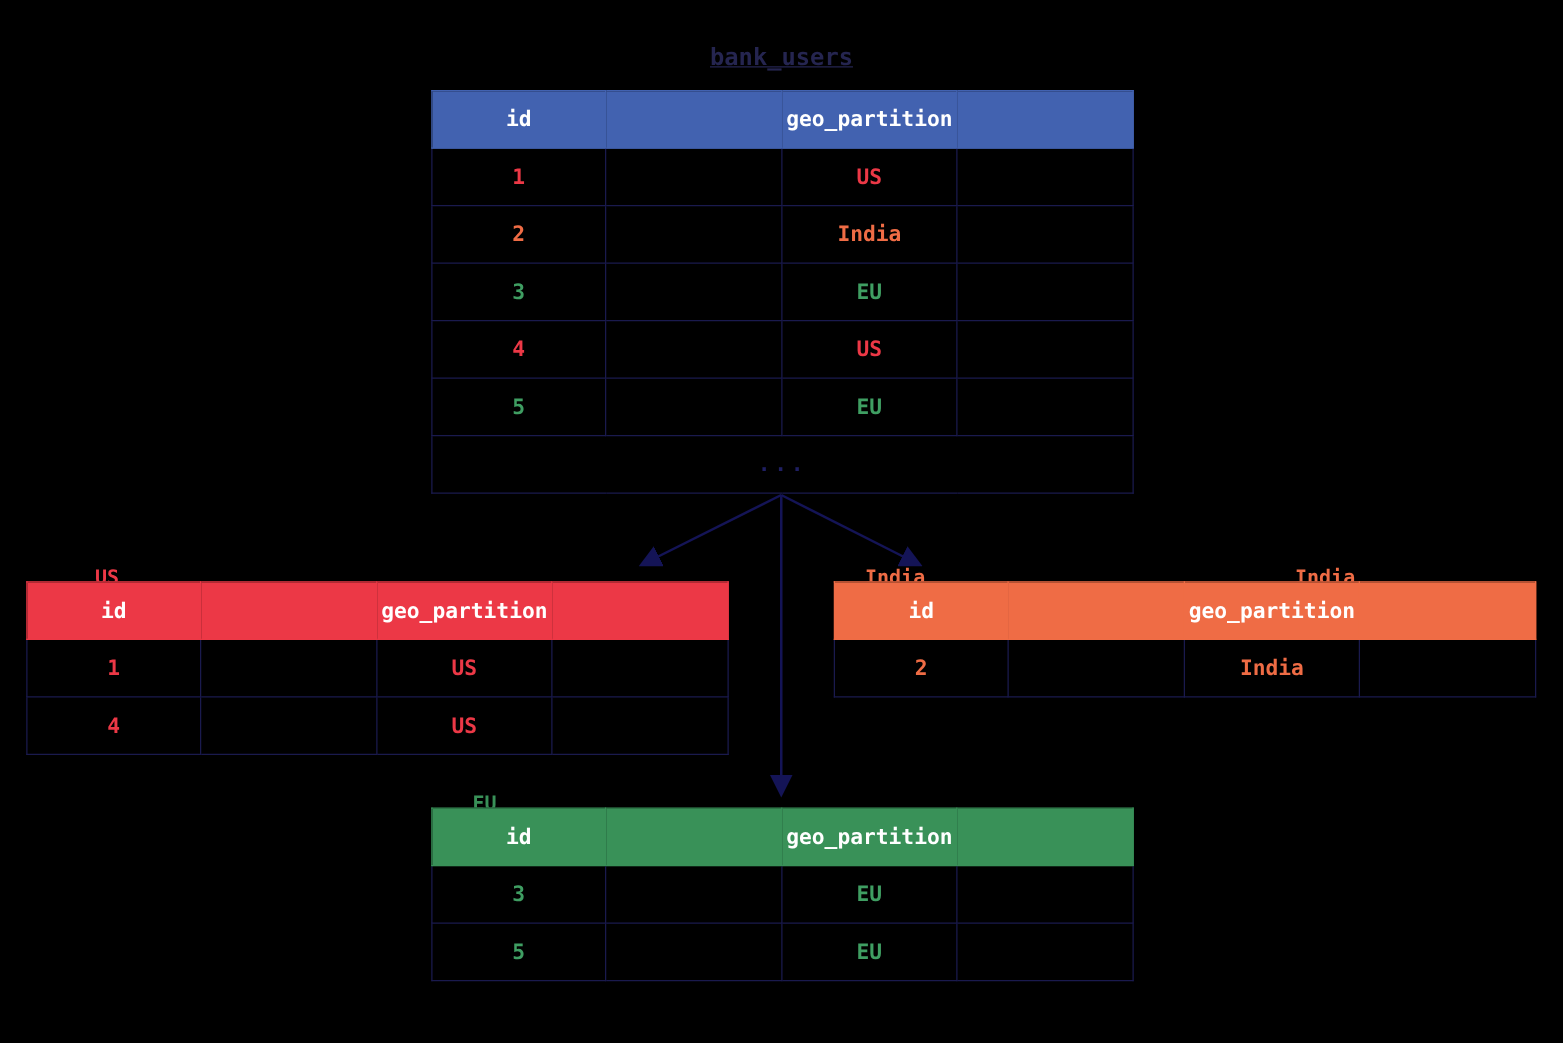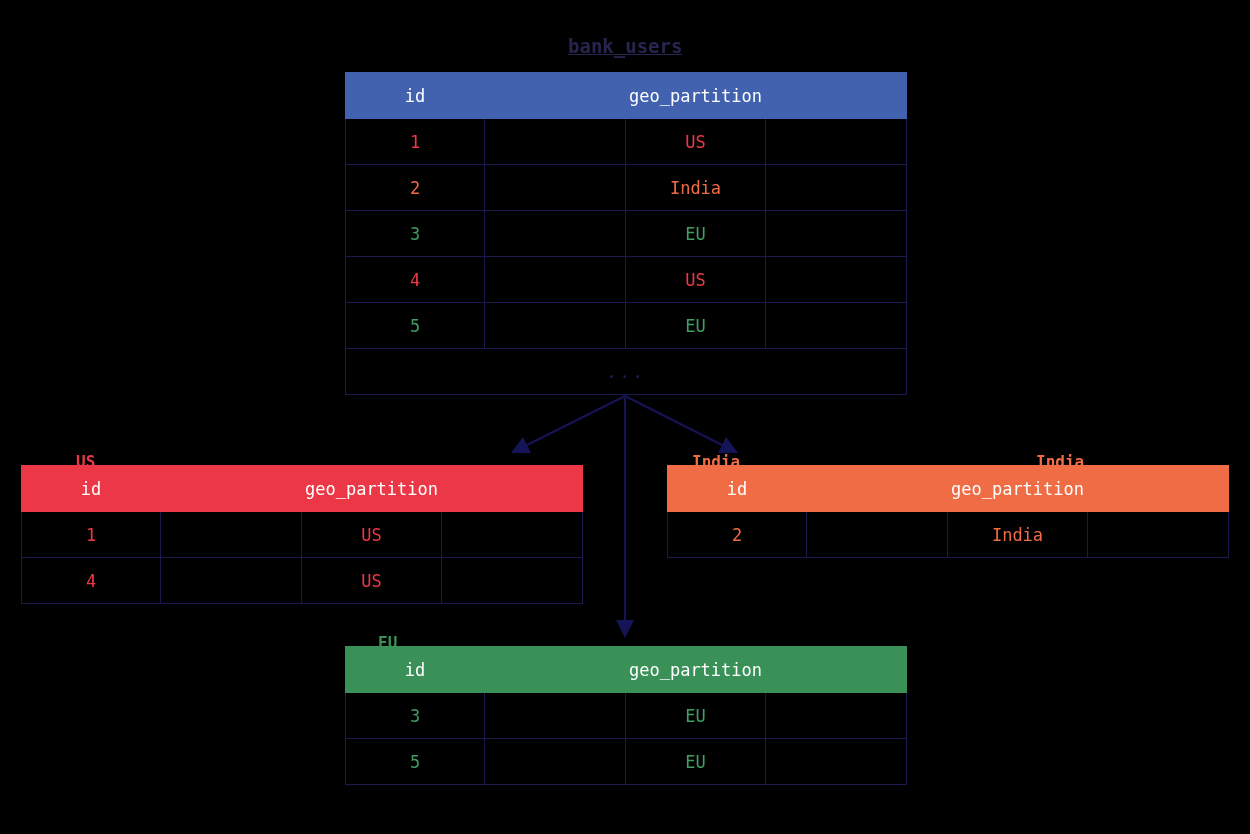--- a/index.html
+++ b/index.html
@@ -55,21 +55,21 @@
     background: #000000;
     z-index: 3;
   }
   .tbl td, .tbl th {
     border: 1px solid #1a1a4e;
     height: 45px;
     text-align: center;
     vertical-align: middle;
     font-family: "DejaVu Sans Mono", "Liberation Mono", monospace;
     font-size: 17px;
-    font-weight: normal;
+    font-weight: bold;
     padding: 0;
     background: #000000;
   }
   .tbl th {
     color: #ffffff;
     font-size: 17px;
   }
   .tbl tr.hdr th.h-blue   { background: #4262b0; border-color:#4262b0; }
   .tbl tr.hdr th.h-red    { background: #ec3846; border-color:#ec3846; }
   .tbl tr.hdr th.h-orange { background: #ef6c45; border-color:#ef6c45; }

